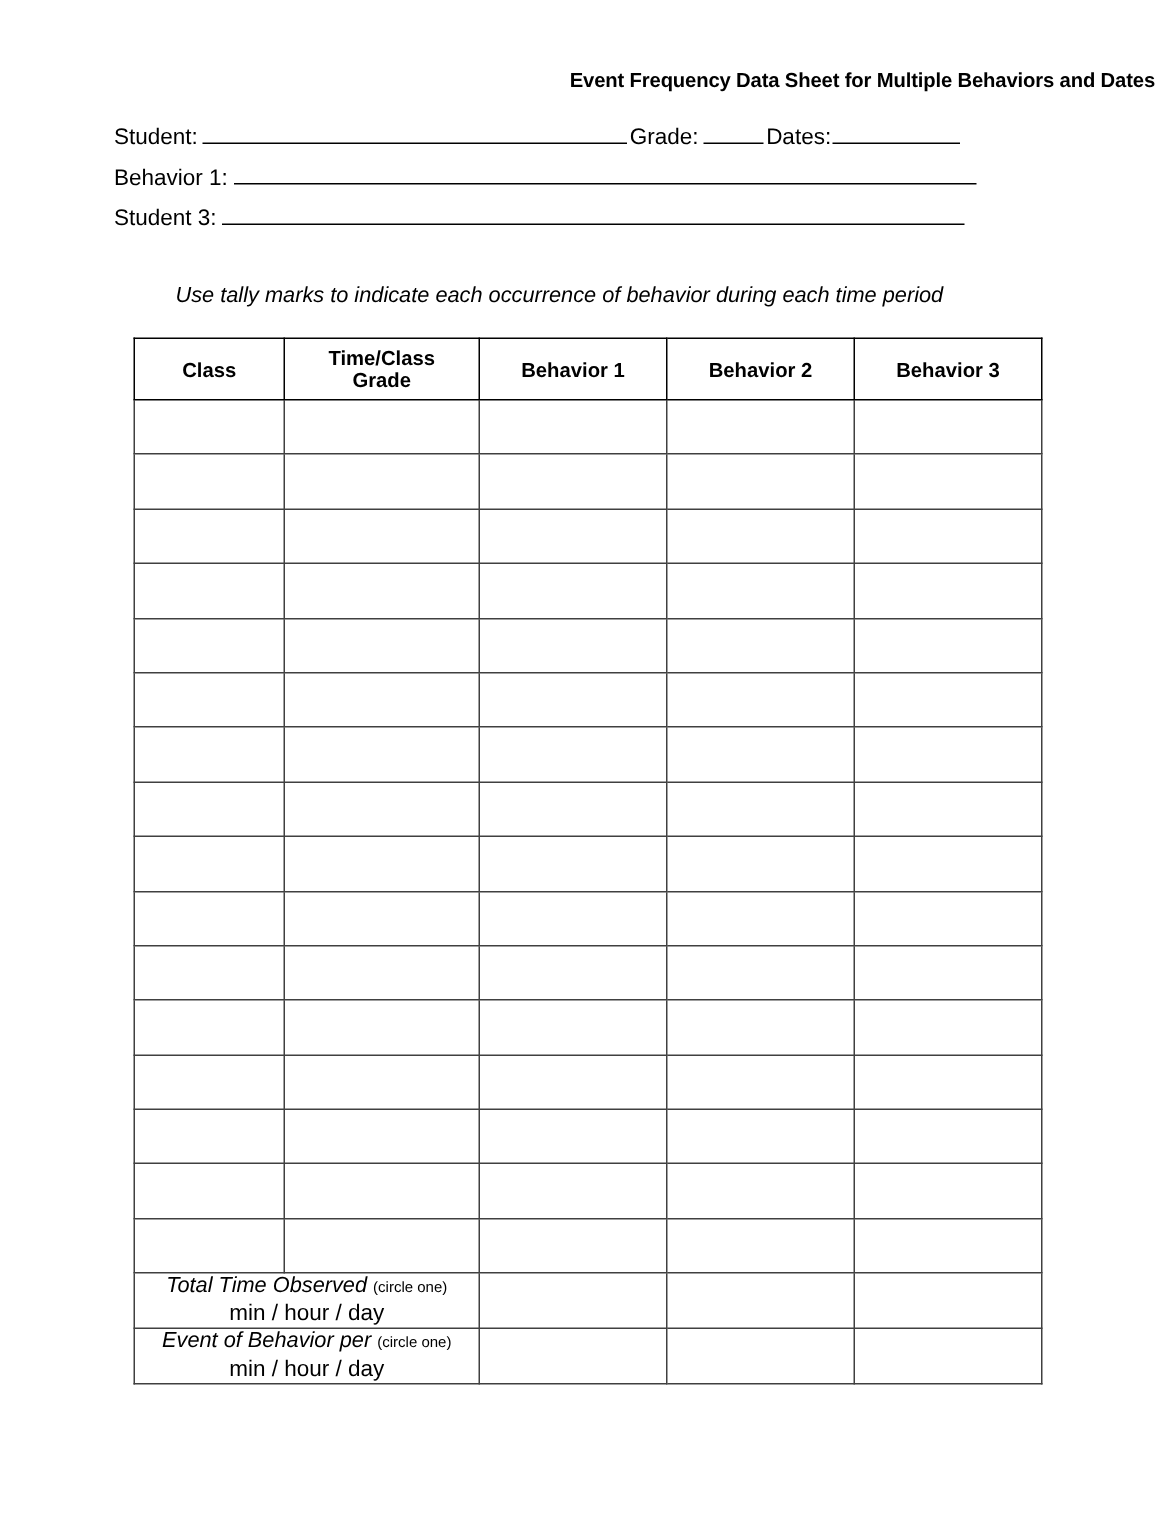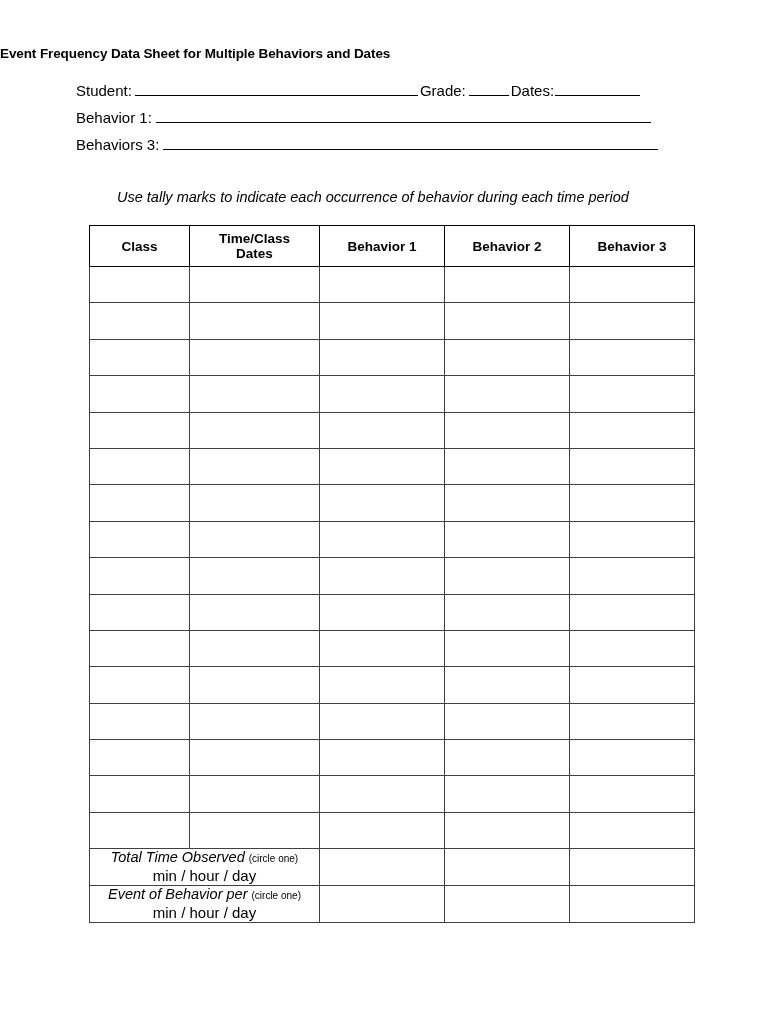--- a/index.html
+++ b/index.html
@@ -23,21 +23,21 @@
     height: 1024px;
     background: #ffffff;
   }
 
   
   .title {
     position: absolute;
     left: 0;
     top: 46px;
     width: 770px;
-    text-align: left;
+    text-align: right;
     font-size: 13.5px;
     font-weight: bold;
     letter-spacing: -0.1px;
   }
 
   
   .fields {
     position: absolute;
     left: 76px;
     top: 80px;
@@ -141,41 +141,41 @@
     <div class="field-row">
       <span class="fld-label">Student:</span><span class="rule rule-student"></span><span class="fld-label">Grade:</span><span class="rule rule-grade"></span><span class="fld-label">Dates:</span><span class="rule rule-dates"></span>
     </div>
 
     <div class="field-row">
       <span class="fld-label">Behavior 1:</span><span class="rule rule-behavior"></span>
     </div>
 
 
     <div class="field-row">
-      <span class="fld-label">Behaviors 3:</span><span class="rule rule-behavior"></span>
+      <span class="fld-label">Student 3:</span><span class="rule rule-behavior"></span>
     </div>
 
   </div>
 
   <div class="instruction">Use tally marks to indicate each occurrence of behavior during each time period</div>
 
   <table class="sheet-table">
     <colgroup>
       <col class="c-date">
       <col class="c-time">
       <col class="c-b1">
       <col class="c-b2">
       <col class="c-b3">
     </colgroup>
     <thead>
       <tr>
         <th>Class</th>
         <th>
           <span>Time/Class</span><br>
-          <span>Dates</span>
+          <span>Grade</span>
         </th>
         <th>Behavior 1</th>
         <th>Behavior 2</th>
         <th>Behavior 3</th>
       </tr>
     </thead>
     <tbody id="table-body">
 
       <tr class="data-row">
           <td></td>

